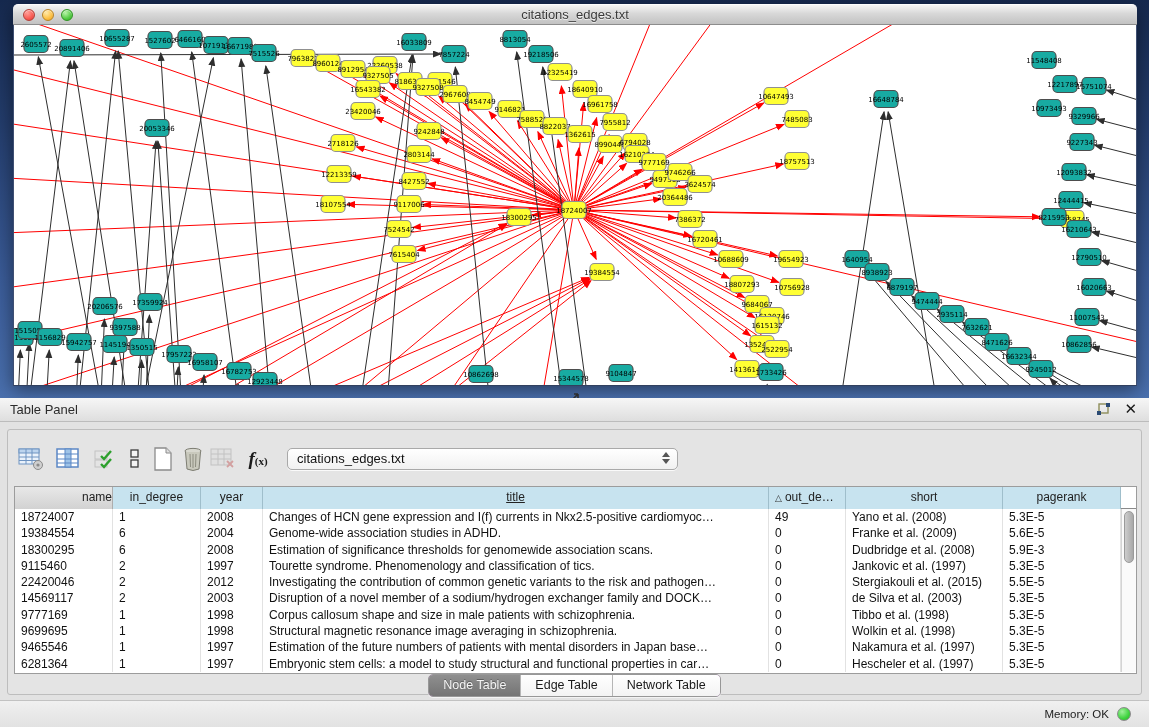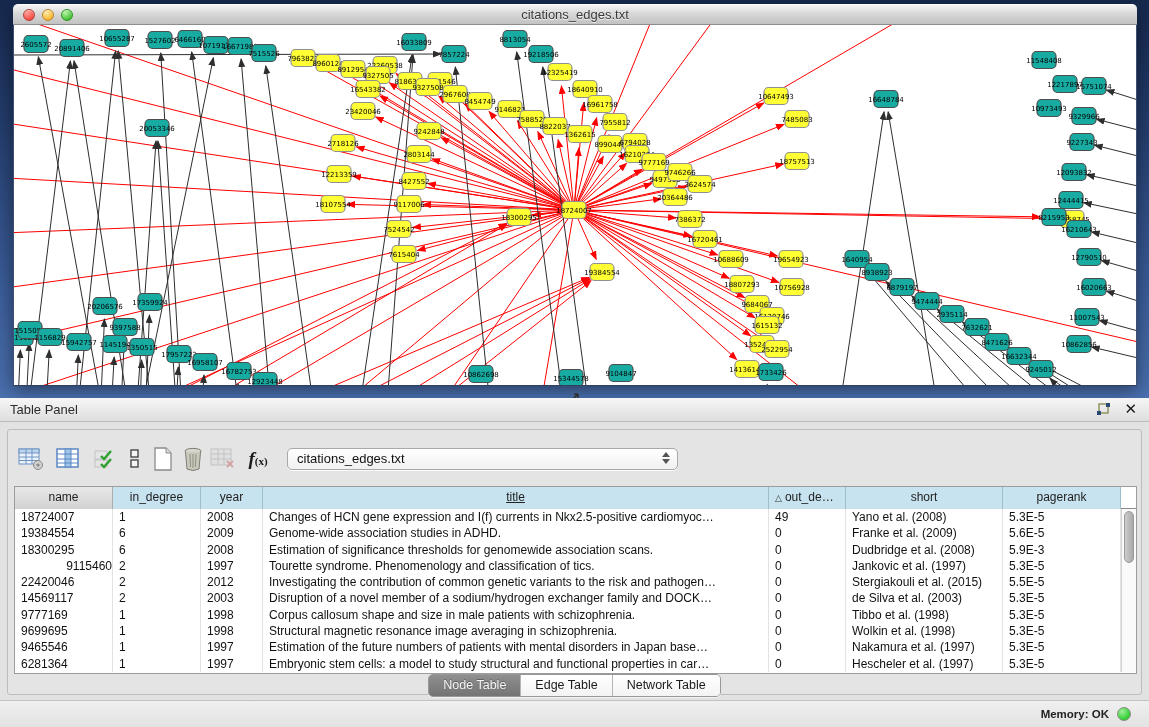--- a/index.html
+++ b/index.html
@@ -107,21 +107,21 @@
   }
   .seg-btn{
     font-size:12.5px;line-height:20px;padding:0 14px;color:#1a1a1a;background:linear-gradient(#ffffff,#f3f3f3);
     border-right:1px solid #b5b5b5;
   }
   .seg-btn:last-child{border-right:none;}
   .seg-btn.selected{background:linear-gradient(#8f8f8f,#747474);color:#f4f4f4;text-shadow:0 -1px 0 rgba(0,0,0,.3);}
   
   .statusbar{
     position:absolute;left:0;top:700px;width:1149px;height:27px;
-    background:linear-gradient(#f0f0f0,#e2e2e2);border-top:1px solid #c2c2c2;box-sizing:border-box;font-weight:bold;
+    background:linear-gradient(#f0f0f0,#e2e2e2);border-top:1px solid #c2c2c2;box-sizing:border-box;
   }
   .mem-label{position:absolute;right:40px;top:7px;font-size:11.5px;color:#222;}
   .mem-dot{
     position:absolute;right:18px;top:6px;width:14px;height:14px;border-radius:50%;
     background:radial-gradient(circle at 35% 30%,#9ff09a,#3ed33e 60%,#27b127);
     border:1px solid #8a8a8a;box-sizing:border-box;
   }
 </style>
 </head>
 <body>
@@ -594,58 +594,58 @@
   <div class="table-selector">
     <span>citations_edges.txt</span>
     <div class="stepper">
       <div class="up"></div>
         <div class="down"></div>
     </div>
   </div>
 
   <div class="table-box">
     <div class="thead" id="thead">
-        <div class="th first" style="width: 98px;">name</div>
+        <div class="th first" style="width: 98px; text-align: right;">name</div>
         <div class="th" style="width: 88px;">in_degree</div>
         <div class="th" style="width: 62px;">year</div>
         <div class="th" style="width: 506px; text-decoration: underline;">title</div>
         <div class="th" style="width: 77px; text-align: left; padding-left: 6px;"><span class="sort-tri">△</span>out_de…</div>
         <div class="th" style="width: 157px;">short</div>
         <div class="th" style="width: 118px;">pagerank</div>
       </div>
     <div class="tbody" id="tbody">
         <div class="tr">
           <div class="td" style="width: 98px;">18724007</div>
           <div class="td" style="width: 88px;">1</div>
           <div class="td" style="width: 62px;">2008</div>
           <div class="td" style="width: 506px;">Changes of HCN gene expression and I(f) currents in Nkx2.5-positive cardiomyoc…</div>
           <div class="td" style="width: 77px;">49</div>
           <div class="td" style="width: 157px;">Yano et al. (2008)</div>
           <div class="td" style="width: 118px;">5.3E-5</div>
         </div>
         <div class="tr">
           <div class="td" style="width: 98px;">19384554</div>
           <div class="td" style="width: 88px;">6</div>
-          <div class="td" style="width: 62px;">2009</div>
+          <div class="td" style="width: 62px;">2004</div>
           <div class="td" style="width: 506px;">Genome-wide association studies in ADHD.</div>
           <div class="td" style="width: 77px;">0</div>
           <div class="td" style="width: 157px;">Franke et al. (2009)</div>
           <div class="td" style="width: 118px;">5.6E-5</div>
         </div>
         <div class="tr">
           <div class="td" style="width: 98px;">18300295</div>
           <div class="td" style="width: 88px;">6</div>
           <div class="td" style="width: 62px;">2008</div>
           <div class="td" style="width: 506px;">Estimation of significance thresholds for genomewide association scans.</div>
           <div class="td" style="width: 77px;">0</div>
           <div class="td" style="width: 157px;">Dudbridge et al. (2008)</div>
           <div class="td" style="width: 118px;">5.9E-3</div>
         </div>
         <div class="tr">
-          <div class="td" style="width: 98px; text-align: right;">9115460</div>
+          <div class="td" style="width: 98px;">9115460</div>
           <div class="td" style="width: 88px;">2</div>
           <div class="td" style="width: 62px;">1997</div>
           <div class="td" style="width: 506px;">Tourette syndrome. Phenomenology and classification of tics.</div>
           <div class="td" style="width: 77px;">0</div>
           <div class="td" style="width: 157px;">Jankovic et al. (1997)</div>
           <div class="td" style="width: 118px;">5.3E-5</div>
         </div>
         <div class="tr">
           <div class="td" style="width: 98px;">22420046</div>
           <div class="td" style="width: 88px;">2</div>

